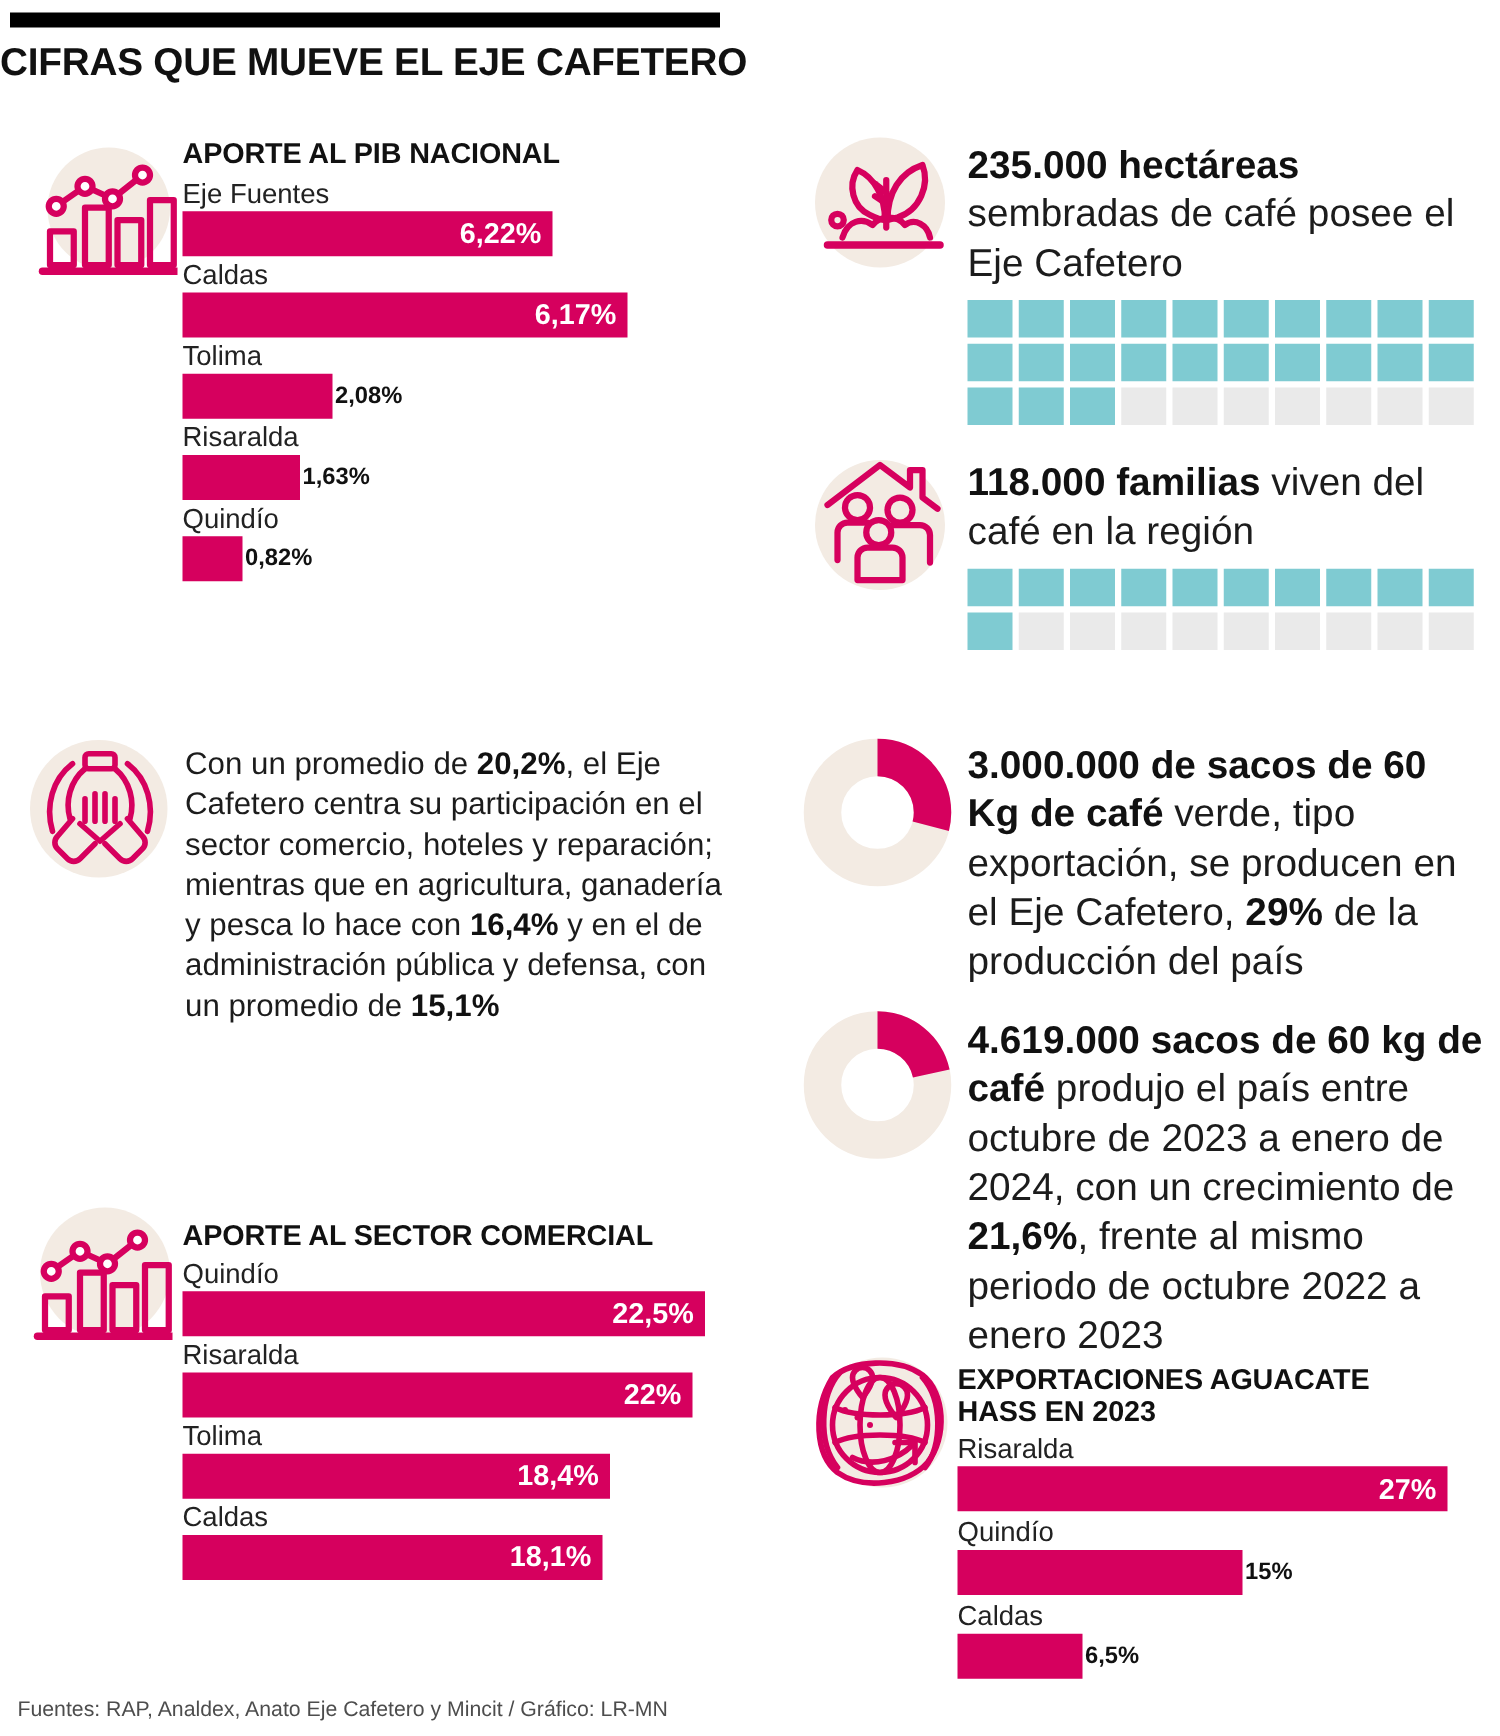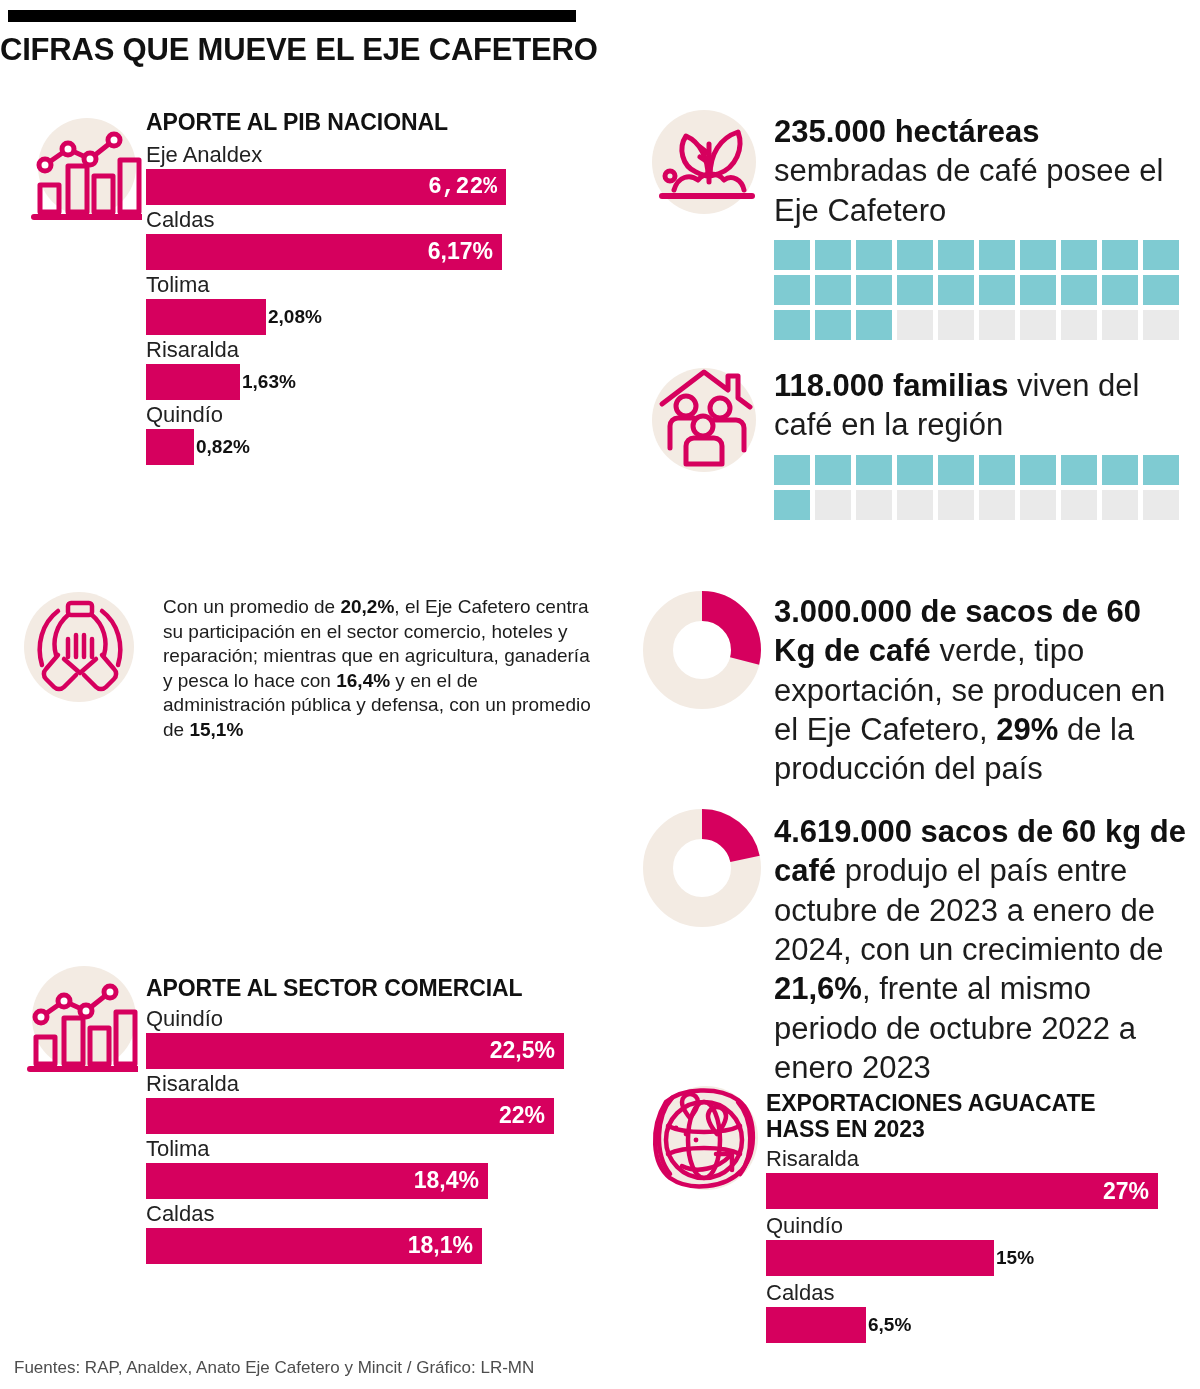--- a/index.html
+++ b/index.html
@@ -95,25 +95,24 @@
   .sq-grid { display: flex; flex-wrap: wrap; }
   .sq {
     width: 36px; height: 30px;
     margin-right: 5px; margin-bottom: 5px;
   }
   .sq.on  { background: #7FCBD2; }
   .sq.off { background: #EAEAEA; }
 
   
   .copy {
-    font-size: 19px;
+    font-size: 25px;
     line-height: 1.29;
     color: #1c1c1c;
     font-weight: 400;
-    margin-left: 15px;
   }
   .copy b { font-weight: 700; color: #111; }
 
   .stat-copy {
     font-size: 31px;
     line-height: 1.27;
     color: #1c1c1c;
   }
   .stat-copy b { font-weight: 700; color: #111; }
 
@@ -151,23 +150,23 @@
         <circle cx="60" cy="41" r="6"></circle>
         <circle cx="84" cy="22" r="6"></circle>
       </g>
     </svg>
   </div>
 
   <div class="block" style="left:146px; top:110px; width:420px;">
     <div class="sec-title">APORTE AL PIB NACIONAL</div>
 
     <div class="bar-row" style="margin-top:8px;">
-      <div class="bar-label">Eje Analdex</div>
-      <div class="bar-track">
-        <div class="bar-fill" style="width:360px;font-family:Liberation Mono, monospace;">
+      <div class="bar-label">Eje Fuentes</div>
+      <div class="bar-track">
+        <div class="bar-fill" style="width:296px;">
           <span class="bar-val-in">6,22%</span>
         </div>
       </div>
     </div>
 
     <div class="bar-row" style="margin-top:4px;">
       <div class="bar-label">Caldas</div>
       <div class="bar-track">
         <div class="bar-fill" style="width:356px;">
           <span class="bar-val-in">6,17%</span>

